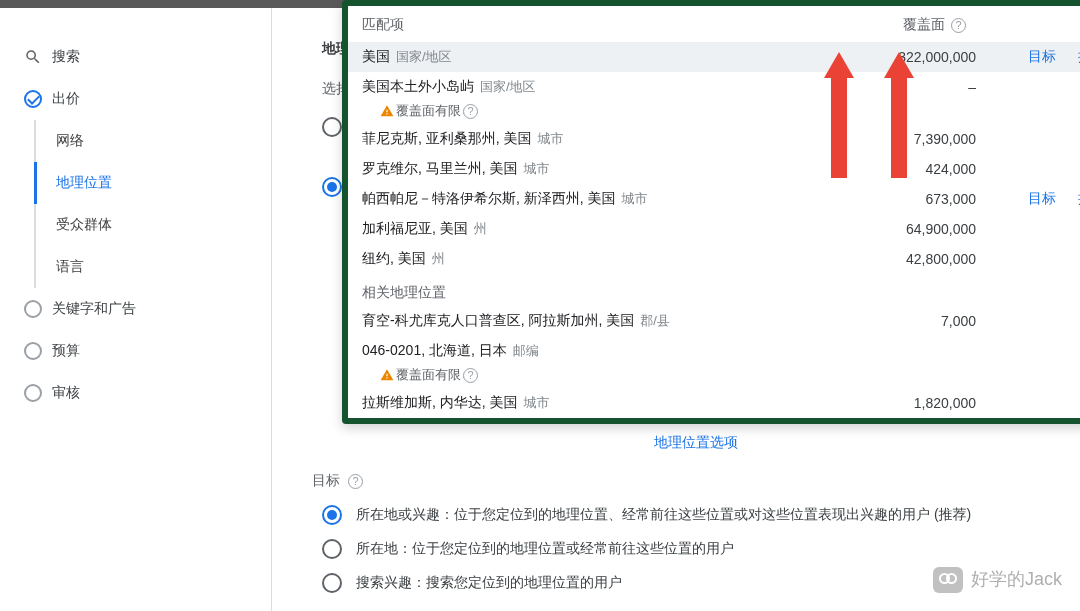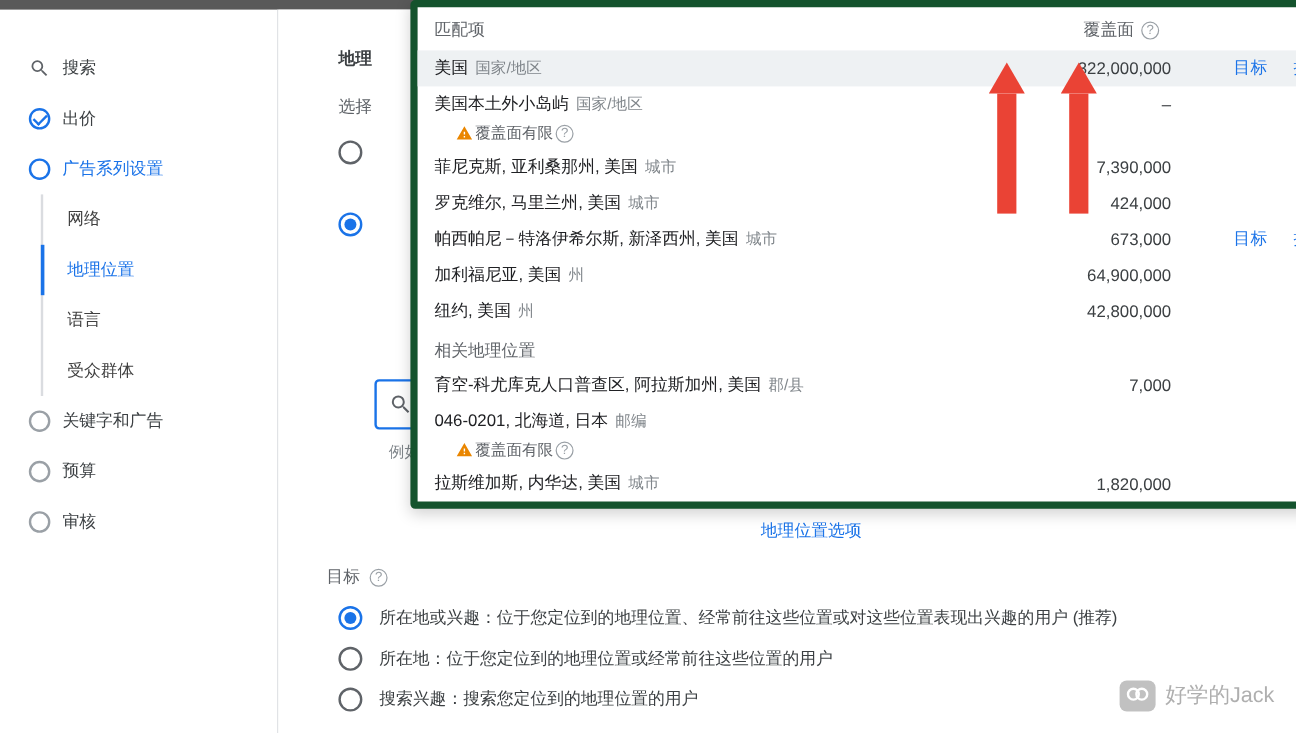--- a/index.html
+++ b/index.html
@@ -3,21 +3,21 @@
 <meta charset="utf-8">
 <style>
   * { box-sizing: border-box; margin: 0; padding: 0; }
   body { font-family: "Helvetica Neue", Arial, "PingFang SC", "Microsoft YaHei", sans-serif; font-size: 14px; color: #3c4043; background: #fff; width: 1080px; height: 611px; overflow: hidden; position: relative; }
   
   .topbar { height: 8px; background: #595959; }
   
   .layout { display: flex; height: 603px; }
   
   
-  .sidebar { width: 232px; padding-top: 28px; border-right: 1px solid #dadce0; flex-shrink: 0; }
+  .sidebar { width: 272px; padding-top: 28px; border-right: 1px solid #dadce0; flex-shrink: 0; }
   .side-item { display: flex; align-items: center; padding: 10px 0 10px 22px; cursor: pointer; color: #3c4043; }
   .side-item .icon { width: 22px; height: 22px; display: inline-flex; align-items: center; justify-content: center; flex-shrink: 0; }
   .side-item .label { margin-left: 8px; }
   .side-item.active { color: #1a73e8; }
   .sub-items { margin-left: 34px; border-left: 2px solid #dadce0; }
   .sub-item { padding: 12px 0 12px 20px; color: #404040; cursor: pointer; }
   .sub-item.active { color: #1a73e8; border-left: 3px solid #1a73e8; margin-left: -2px; padding-left: 19px; font-weight: 500; }
   
   .circle-check { width:18px; height:18px; border:2px solid #1a73e8; border-radius:50%; position:relative; }
   .circle-check::after { content:""; position:absolute; left:4px; top:1px; width:5px; height:9px; border:solid #1a73e8; border-width:0 2px 2px 0; transform:rotate(45deg); }
@@ -105,31 +105,25 @@
           </svg>
       </span>
       <span class="label">搜索</span>
     </div>
     <div class="side-item">
       <span class="icon">
           <span class="circle-check"></span>
         </span>
       <span class="label">出价</span>
     </div>
-    <div class="side-item active">
-      <span class="icon">
-          <span class="circle-open blue"></span>
-        </span>
-      <span class="label">广告系列设置</span>
-    </div>
     <div class="sub-items">
       <div class="sub-item">网络</div>
       <div class="sub-item active">地理位置</div>
+      <div class="sub-item">受众群体</div>
       <div class="sub-item">语言</div>
-      <div class="sub-item">受众群体</div>
     </div>
     <div class="side-item">
       <span class="icon">
           <span class="circle-open"></span>
         </span>
       <span class="label">关键字和广告</span>
     </div>
     <div class="side-item">
       <span class="icon">
           <span class="circle-open"></span>

